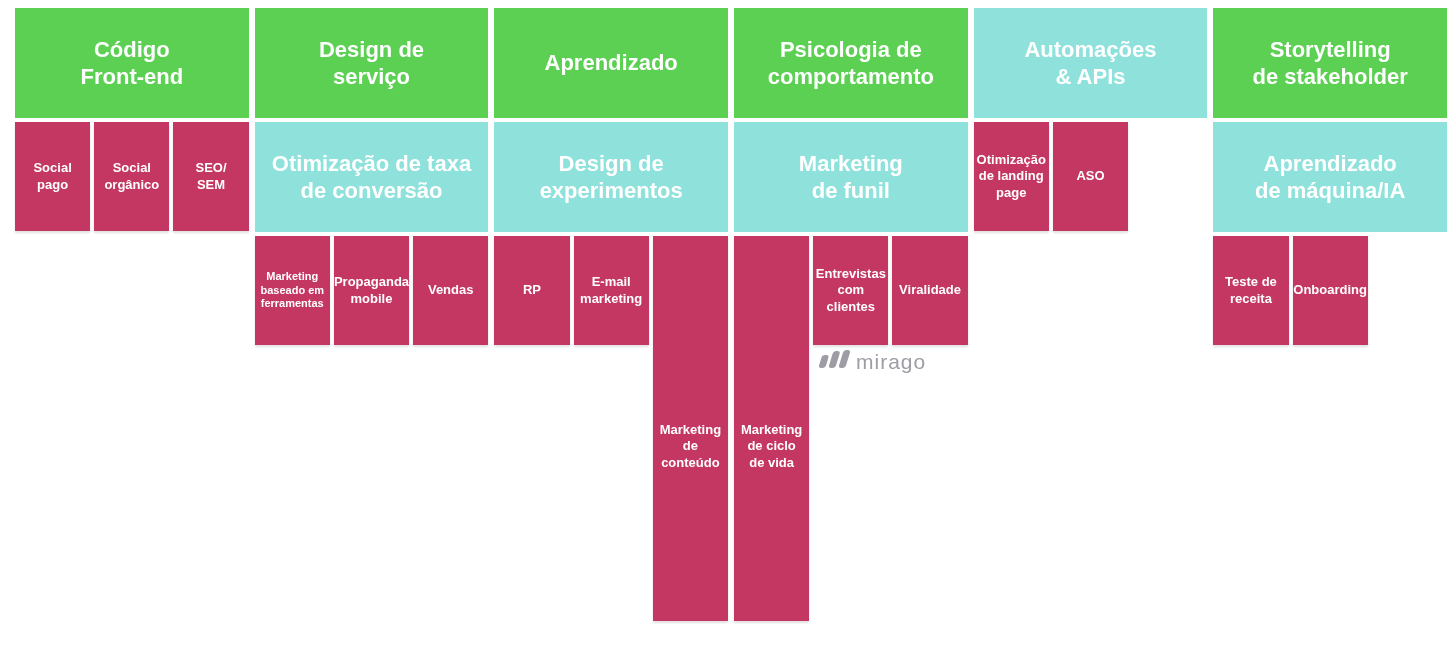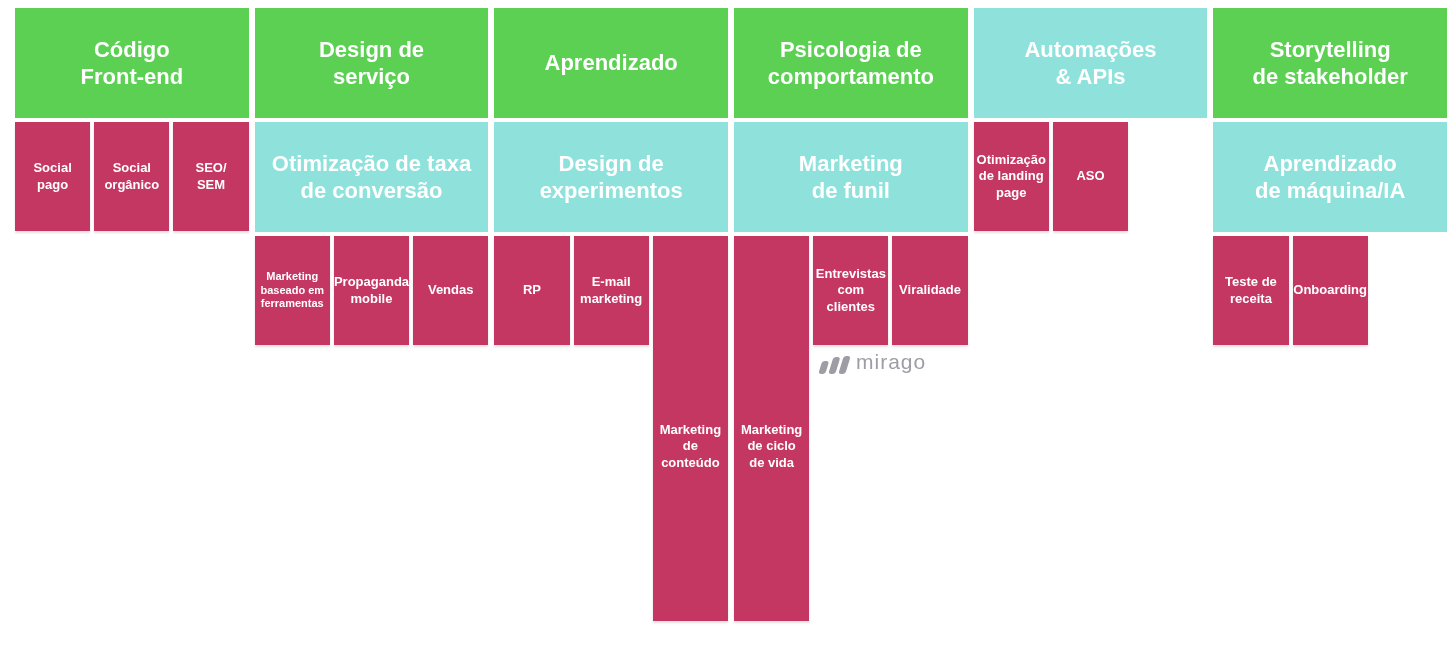--- a/index.html
+++ b/index.html
@@ -55,21 +55,21 @@
   .tactic.tall {
     height: 385px;
     padding-top: 36px;
   }
 
   .logo {
     position: absolute;
     left: 821px;
     top: 350px;
     display: flex;
-    align-items: flex-end;
+    align-items: flex-start;
     gap: 8px;
   }
   .logo-icon {
     display: flex;
     align-items: flex-end;
     gap: 3px;
     transform: skewX(-17deg);
   }
   .logo-icon i {
     display: block;

